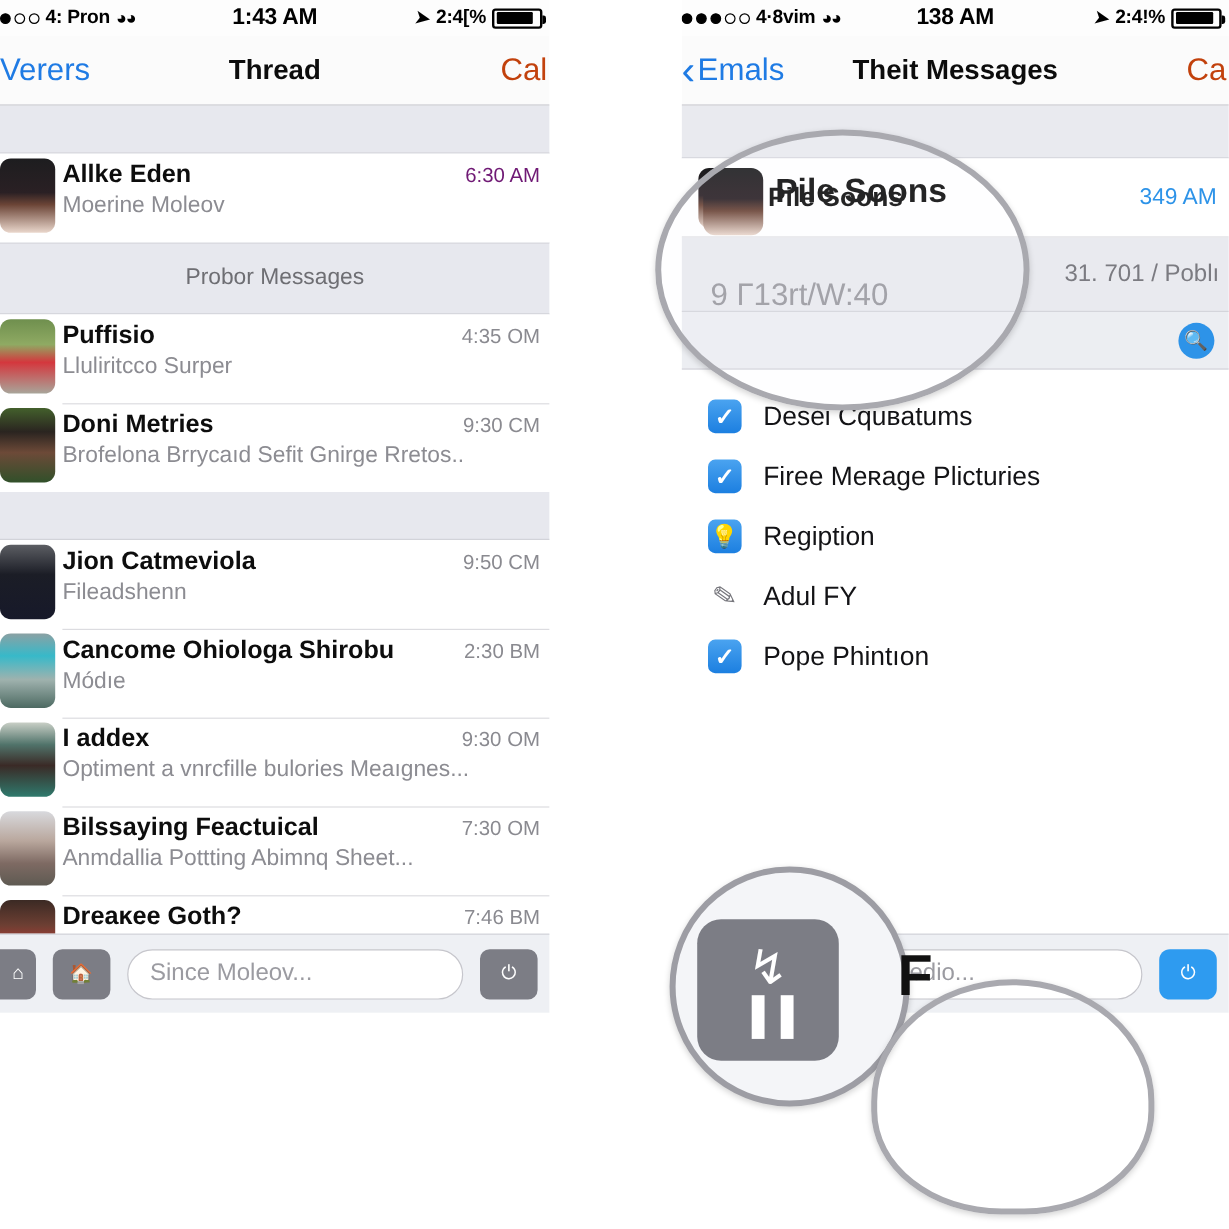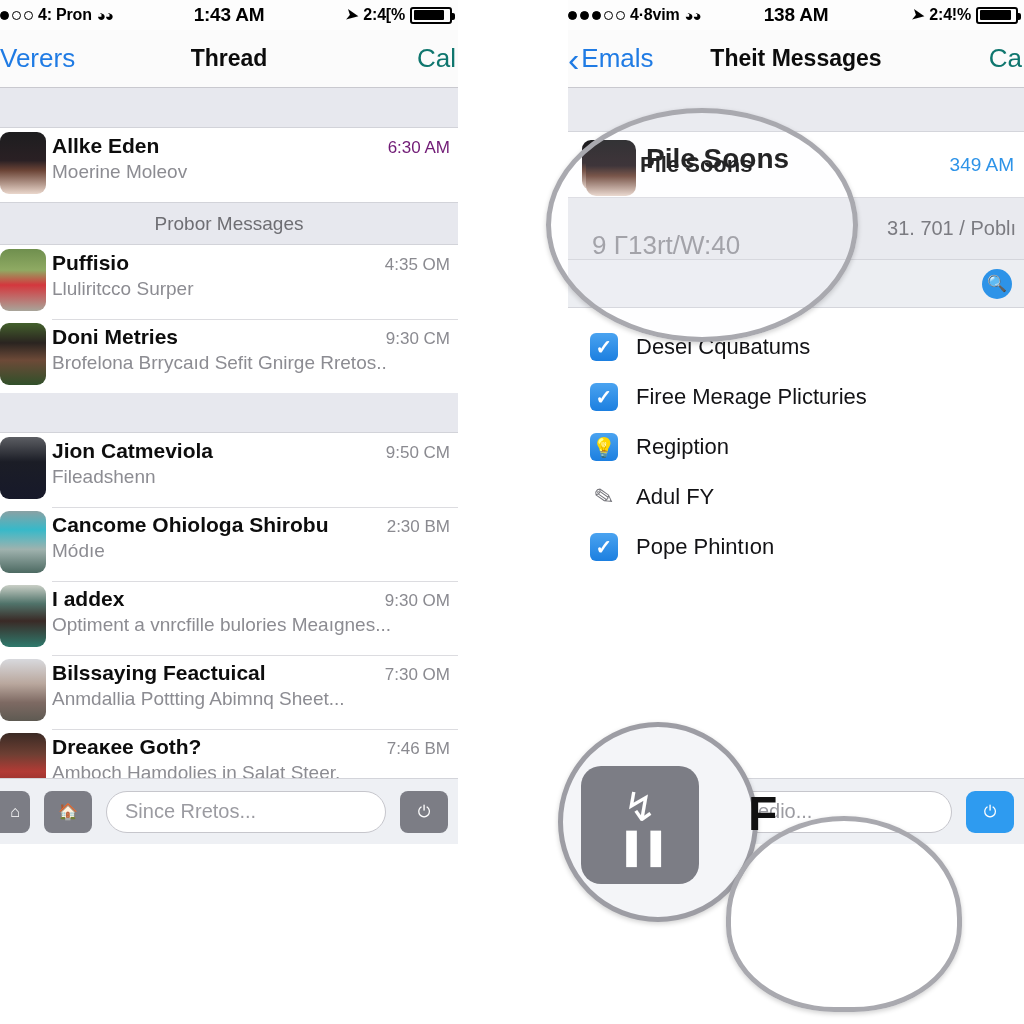--- a/index.html
+++ b/index.html
@@ -59,28 +59,28 @@
   }
   .nav-back .chev{
     font-size:34px; font-weight:300; line-height:1;
     margin-right:2px; color:#1f7be4;
   }
   .nav-title{
     position:absolute; left:0; right:0; text-align:center;
     font-size:23px; font-weight:bold; color:#0c0c0c; pointer-events:none;
   }
   .nav-right{
-    margin-left:auto; color:#0f766e; font-size:26px;
+    margin-left:auto; color:#c2410c; font-size:26px;
     padding-right:2px; white-space:nowrap;
   }
 
   
   .spacer-band{ height:40px; background:#e7e8ee; border-bottom:1px solid #d2d3d9; }
   .section-head{
-    height:43px; background:#e7e8ee; border-top:1px solid #d2d3d9;
+    height:60px; background:#e7e8ee; border-top:1px solid #d2d3d9;
     border-bottom:1px solid #d2d3d9;
     display:flex; align-items:center; justify-content:center;
     font-size:19px; color:#6e6e73;
   }
   .row{
     display:flex; align-items:flex-start; height:74px; background:#fff;
     position:relative; padding-left:0;
   }
   .row + .row:before{
     content:""; position:absolute; left:52px; right:0; top:0; height:1px;
@@ -343,21 +343,21 @@
           <span class="row-time">7:46 BM</span>
         </div>
         <div class="row-sub">Amboch Hamdolies in Salat Steer.</div>
       </div>
     </div>
   </div>
 
   <div class="toolbar">
     <div class="tb-btn half">⌂</div>
     <div class="tb-btn">🏠</div>
-    <div class="tb-search">Since Rretos...</div>
+    <div class="tb-search">Since Moleov...</div>
     <div class="tb-btn">⏻</div>
   </div>
   <div class="tb-fade"></div>
 </div>
 
 <div class="panel" id="panel-right">
 
   <div class="statusbar">
     <div class="sb-left">
       <span class="sb-dots">

